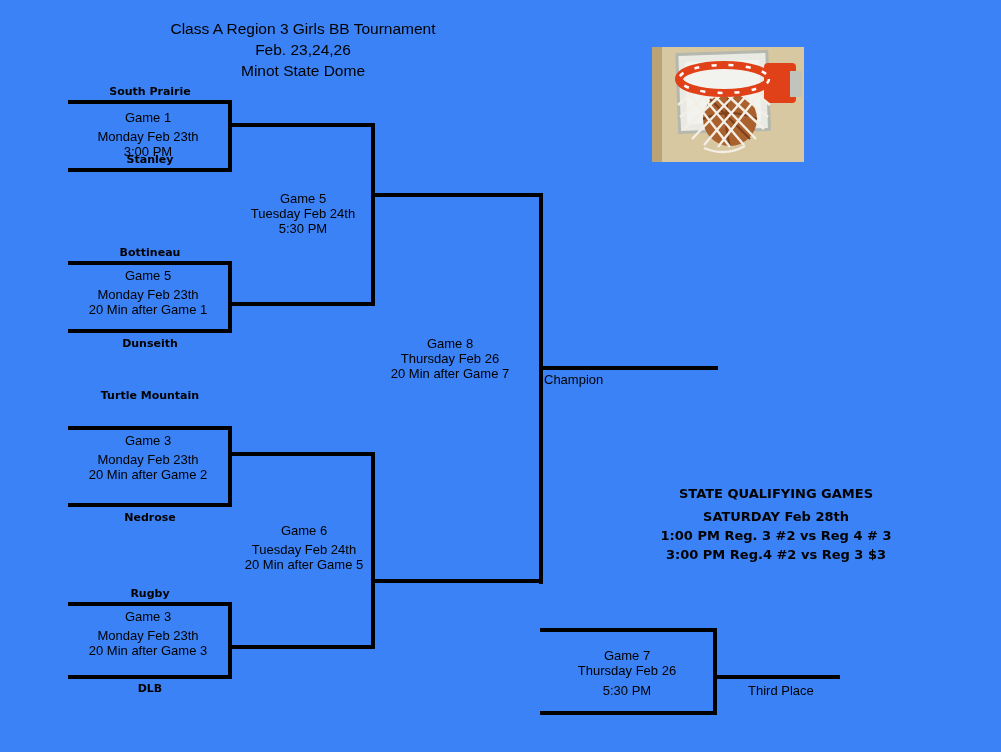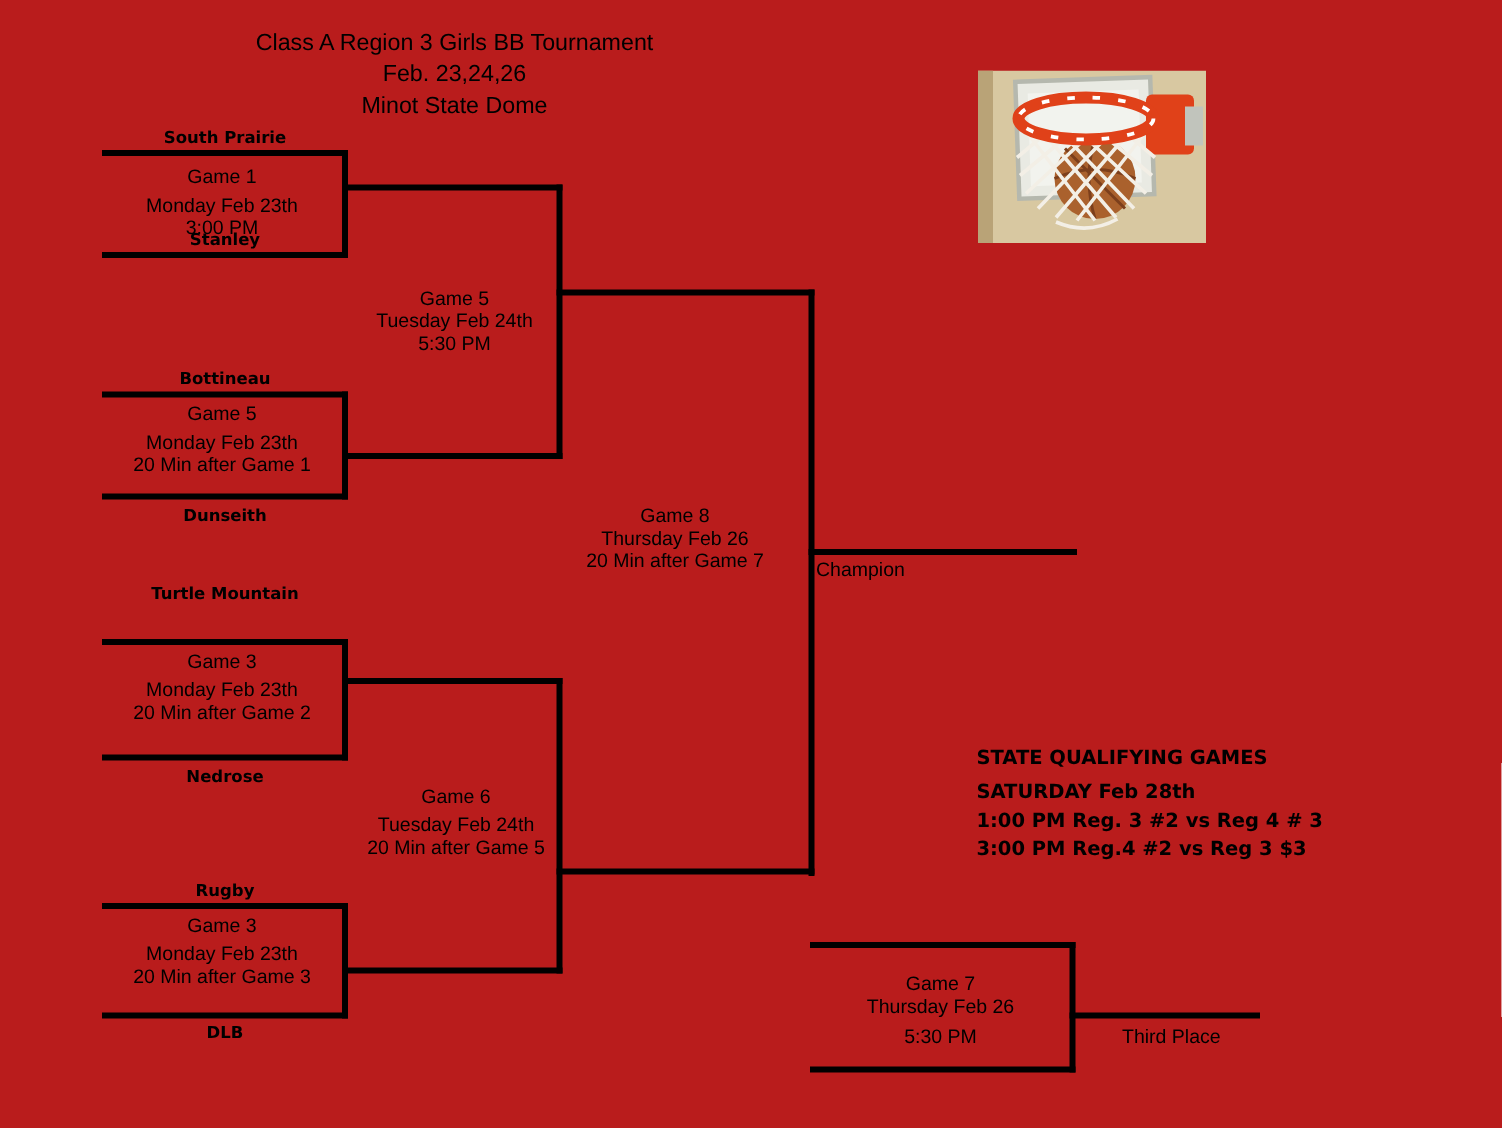--- a/index.html
+++ b/index.html
@@ -1,27 +1,27 @@
 <!DOCTYPE html>
 <html><head>
 <meta charset="utf-8">
 <style>
   html,body{margin:0;padding:0;background:#ffffff;}
-  .stage{position:relative;width:1001px;height:752px;background:#b91c1c;overflow:hidden;
+  .stage{position:relative;width:1001px;height:752px;background:#3b82f6;overflow:hidden;
          font-family:"Liberation Sans",sans-serif;color:#000;}
   .hl{position:absolute;height:4px;background:#000;}
   .vl{position:absolute;width:4px;background:#000;}
   .title{position:absolute;left:103px;top:18px;width:400px;text-align:center;
          font-size:15.5px;line-height:21px;}
   .team{position:absolute;text-align:center;font-family:"DejaVu Sans",sans-serif;
         font-weight:bold;font-size:11px;line-height:15px;}
   .gametext{position:absolute;text-align:center;font-size:13px;line-height:15px;}
   .gametext .glabel{margin-bottom:4px;}
   .plain{position:absolute;font-size:13px;line-height:15px;}
-  .state{position:absolute;left:651px;top:496px;width:250px;text-align:left;
+  .state{position:absolute;left:651px;top:484px;width:250px;text-align:center;
          font-family:"DejaVu Sans",sans-serif;font-weight:bold;font-size:13px;line-height:19px;}
   .state .sq-title{margin-bottom:4px;}
   .photo{position:absolute;left:652px;top:47px;width:152px;height:115px;}
 </style>
 </head>
 <body>
 
 <div class="stage">
 
   <div class="title">

